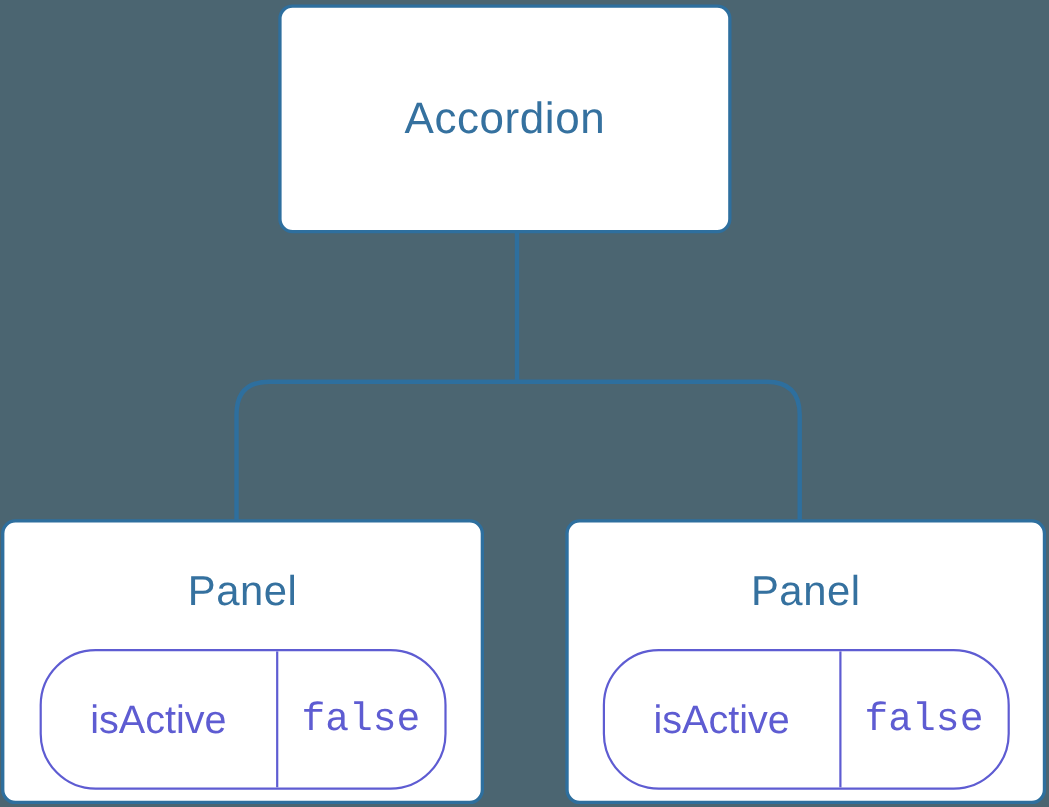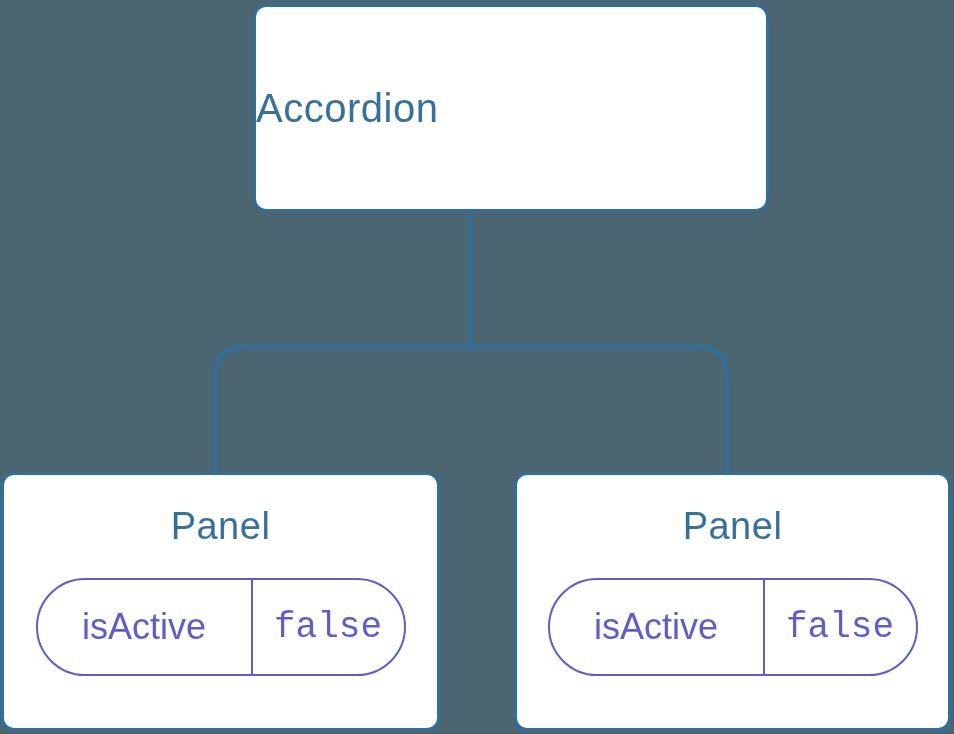--- a/index.html
+++ b/index.html
@@ -33,49 +33,49 @@
     fill: none;
   }
   .node {
     position: absolute;
     background: var(--node-fill);
     border: 3px solid var(--node-border);
     border-radius: 13px;
   }
   .accordion {
     left: 253px; top: 4px;
-    width: 516px; height: 208px;
+    width: 412px; height: 208px;
     display: flex;
     align-items: center;
-    justify-content: flex-start;
+    justify-content: center;
   }
   .node-label {
     color: var(--node-text);
     font-size: 40px;
     font-weight: 500;
     letter-spacing: 0.5px;
   }
   .panel {
     top: 472px;
     height: 259px;
-    padding-top: 32px;
+    padding-top: 44px;
   }
   .panel-left  { left: 1px;   width: 439px; }
   .panel-right { left: 514px; width: 437px; }
   .panel-title {
     text-align: center;
     color: var(--node-text);
     font-size: 38px;
     font-weight: 500;
     line-height: 38px;
     letter-spacing: 0.5px;
   }
   .pill {
     margin: 33px auto 0 auto;
-    width: 370px; height: 98px;
+    width: 370px; height: 128px;
     border: 2.5px solid var(--state-accent);
     border-radius: 51px;
     display: flex;
     align-items: stretch;
     overflow: hidden;
     color: var(--state-accent);
     font-size: 36px;
   }
   .pill-cell {
     display: flex;

